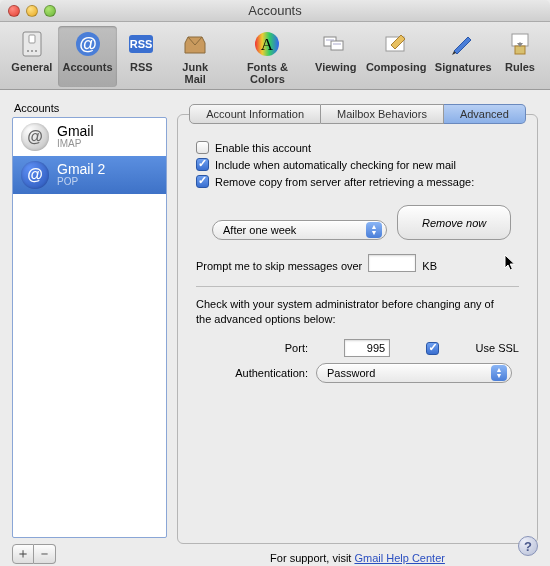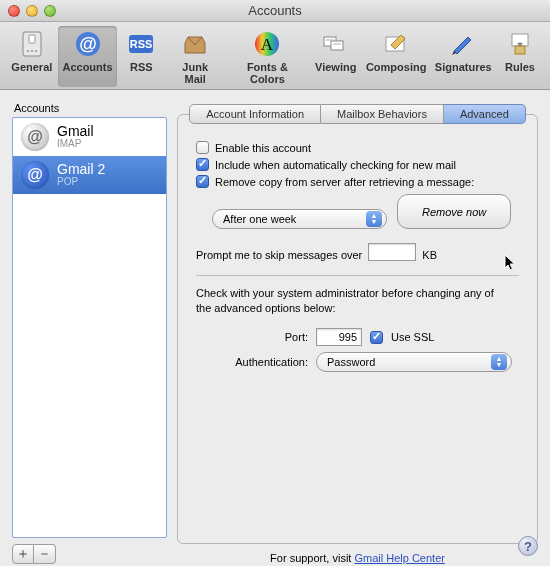--- a/index.html
+++ b/index.html
@@ -357,39 +357,39 @@
         </svg>
       </div>
       <div class="row">
         <input type="checkbox" checked="" style="">
         <span>Include when automatically checking for new mail</span>
       </div>
       <div class="row">
         <input type="checkbox" checked="" style="">
         <span>Remove copy from server after retrieving a message:</span>
       </div>
-      <div class="row indent" style="gap:10px;margin-top:6px;">
+      <div class="row indent" style="gap:10px;margin-top:17px;">
         <div class="aqua-select" style="width:175px;">
           <span>After one week</span>
           <span class="cap">▲<br>▼</span>
         </div>
         <button class="aqua-btn">Remove now</button>
       </div>
 
       <div class="row" style="margin-top:14px;gap:6px;">
         <span>Prompt me to skip messages over</span>
         <input class="textfield" style="width: 48px;" value="">
         <span>KB</span>
       </div>
 
       <hr class="div">
 
       <div style="font-size:11px;line-height:15px;max-width:310px;">Check with your system administrator before changing any of the advanced options below:</div>
 
-      <div class="form-row" style="margin-top:12px;">
+      <div class="form-row" style="margin-top:12px;justify-content:space-between;">
         <div class="form-label">Port:</div>
         <input class="textfield" style="width: 46px; text-align: right;" value="995">
         <input type="checkbox" checked="" style="">
         <span>Use SSL</span>
       </div>
       <div class="form-row">
         <div class="form-label">Authentication:</div>
         <div class="aqua-select" style="width:196px;">
           <span>Password</span>
           <span class="cap">▲<br>▼</span>

